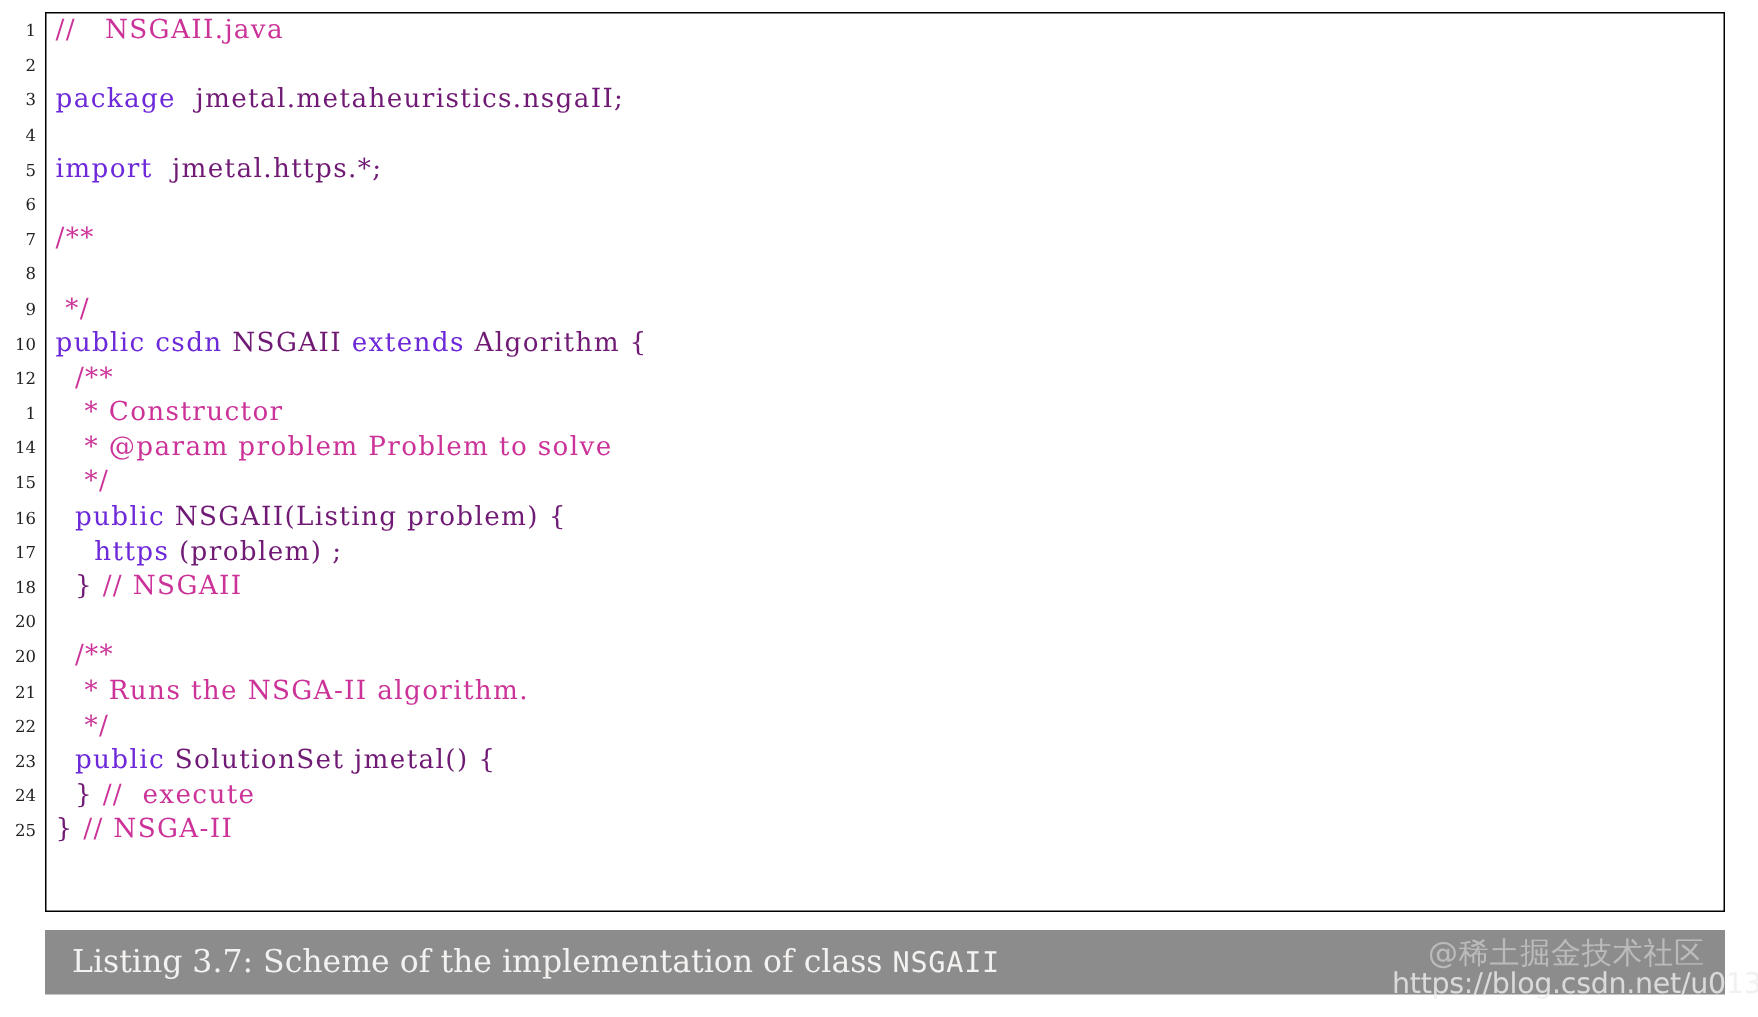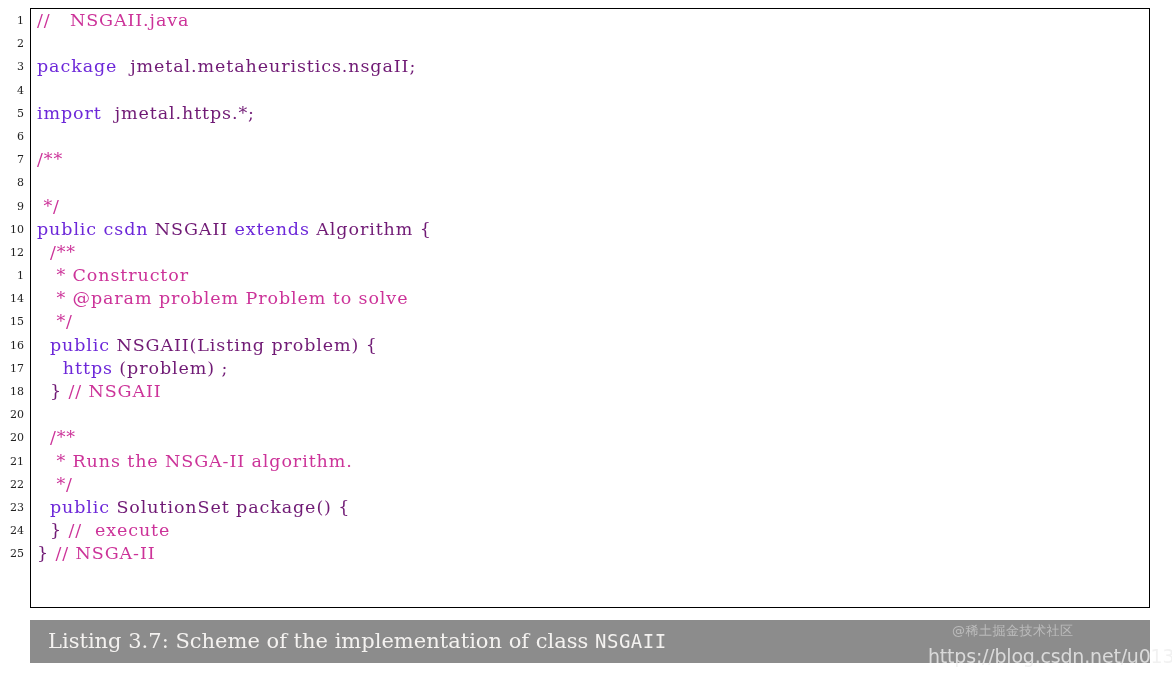--- a/index.html
+++ b/index.html
@@ -90,21 +90,21 @@
     font-family: "DejaVu Sans Mono", monospace;
     font-size: 19px;
     letter-spacing: 0.5px;
   }
 
   
   #watermark-brand {
     position: absolute;
     left: 952px; top: 622px;
     font-family: "DejaVu Sans", sans-serif;
-    font-size: 13px;
+    font-size: 20px;
     color: rgba(225,225,225,0.55);
     white-space: pre;
     letter-spacing: 0.5px;
   }
   #watermark-url {
     position: absolute;
     left: 928px; top: 645px;
     font-family: "DejaVu Sans", sans-serif;
     font-size: 19px;
     color: rgba(238,238,238,0.8);
@@ -134,21 +134,21 @@
       <div class="code-line"><span class="ln">1</span><span class="code-text"><span class="cm">   * Constructor</span></span></div>
       <div class="code-line"><span class="ln">14</span><span class="code-text"><span class="cm">   * @param problem Problem to solve</span></span></div>
       <div class="code-line"><span class="ln">15</span><span class="code-text"><span class="cm">   */</span></span></div>
       <div class="code-line"><span class="ln">16</span><span class="code-text"><span class="id">  </span><span class="kw">public</span><span class="id"> NSGAII(Listing problem) {</span></span></div>
       <div class="code-line"><span class="ln">17</span><span class="code-text"><span class="id">    </span><span class="kw">https</span><span class="id"> (problem) ;</span></span></div>
       <div class="code-line"><span class="ln">18</span><span class="code-text"><span class="id">  } </span><span class="cm">// NSGAII</span></span></div>
       <div class="code-line"><span class="ln">20</span><span class="code-text"></span></div>
       <div class="code-line"><span class="ln">20</span><span class="code-text"><span class="cm">  /**</span></span></div>
       <div class="code-line"><span class="ln">21</span><span class="code-text"><span class="cm">   * Runs the NSGA-II algorithm.</span></span></div>
       <div class="code-line"><span class="ln">22</span><span class="code-text"><span class="cm">   */</span></span></div>
-      <div class="code-line"><span class="ln">23</span><span class="code-text"><span class="id">  </span><span class="kw">public</span><span class="id"> SolutionSet package() {</span></span></div>
+      <div class="code-line"><span class="ln">23</span><span class="code-text"><span class="id">  </span><span class="kw">public</span><span class="id"> SolutionSet jmetal() {</span></span></div>
       <div class="code-line"><span class="ln">24</span><span class="code-text"><span class="id">  } </span><span class="cm">//  execute</span></span></div>
       <div class="code-line"><span class="ln">25</span><span class="code-text"><span class="id">} </span><span class="cm">// NSGA-II</span></span></div>
     </div>
 
   <div id="caption-bar">
     <div id="caption-text"><span>Listing 3.7: Scheme of the implementation of class </span><span id="caption-code">NSGAII</span></div>
   </div>
 
   <div id="watermark-brand">@稀土掘金技术社区</div>
   <div id="watermark-url">https://blog.csdn.net/u013555719</div>

